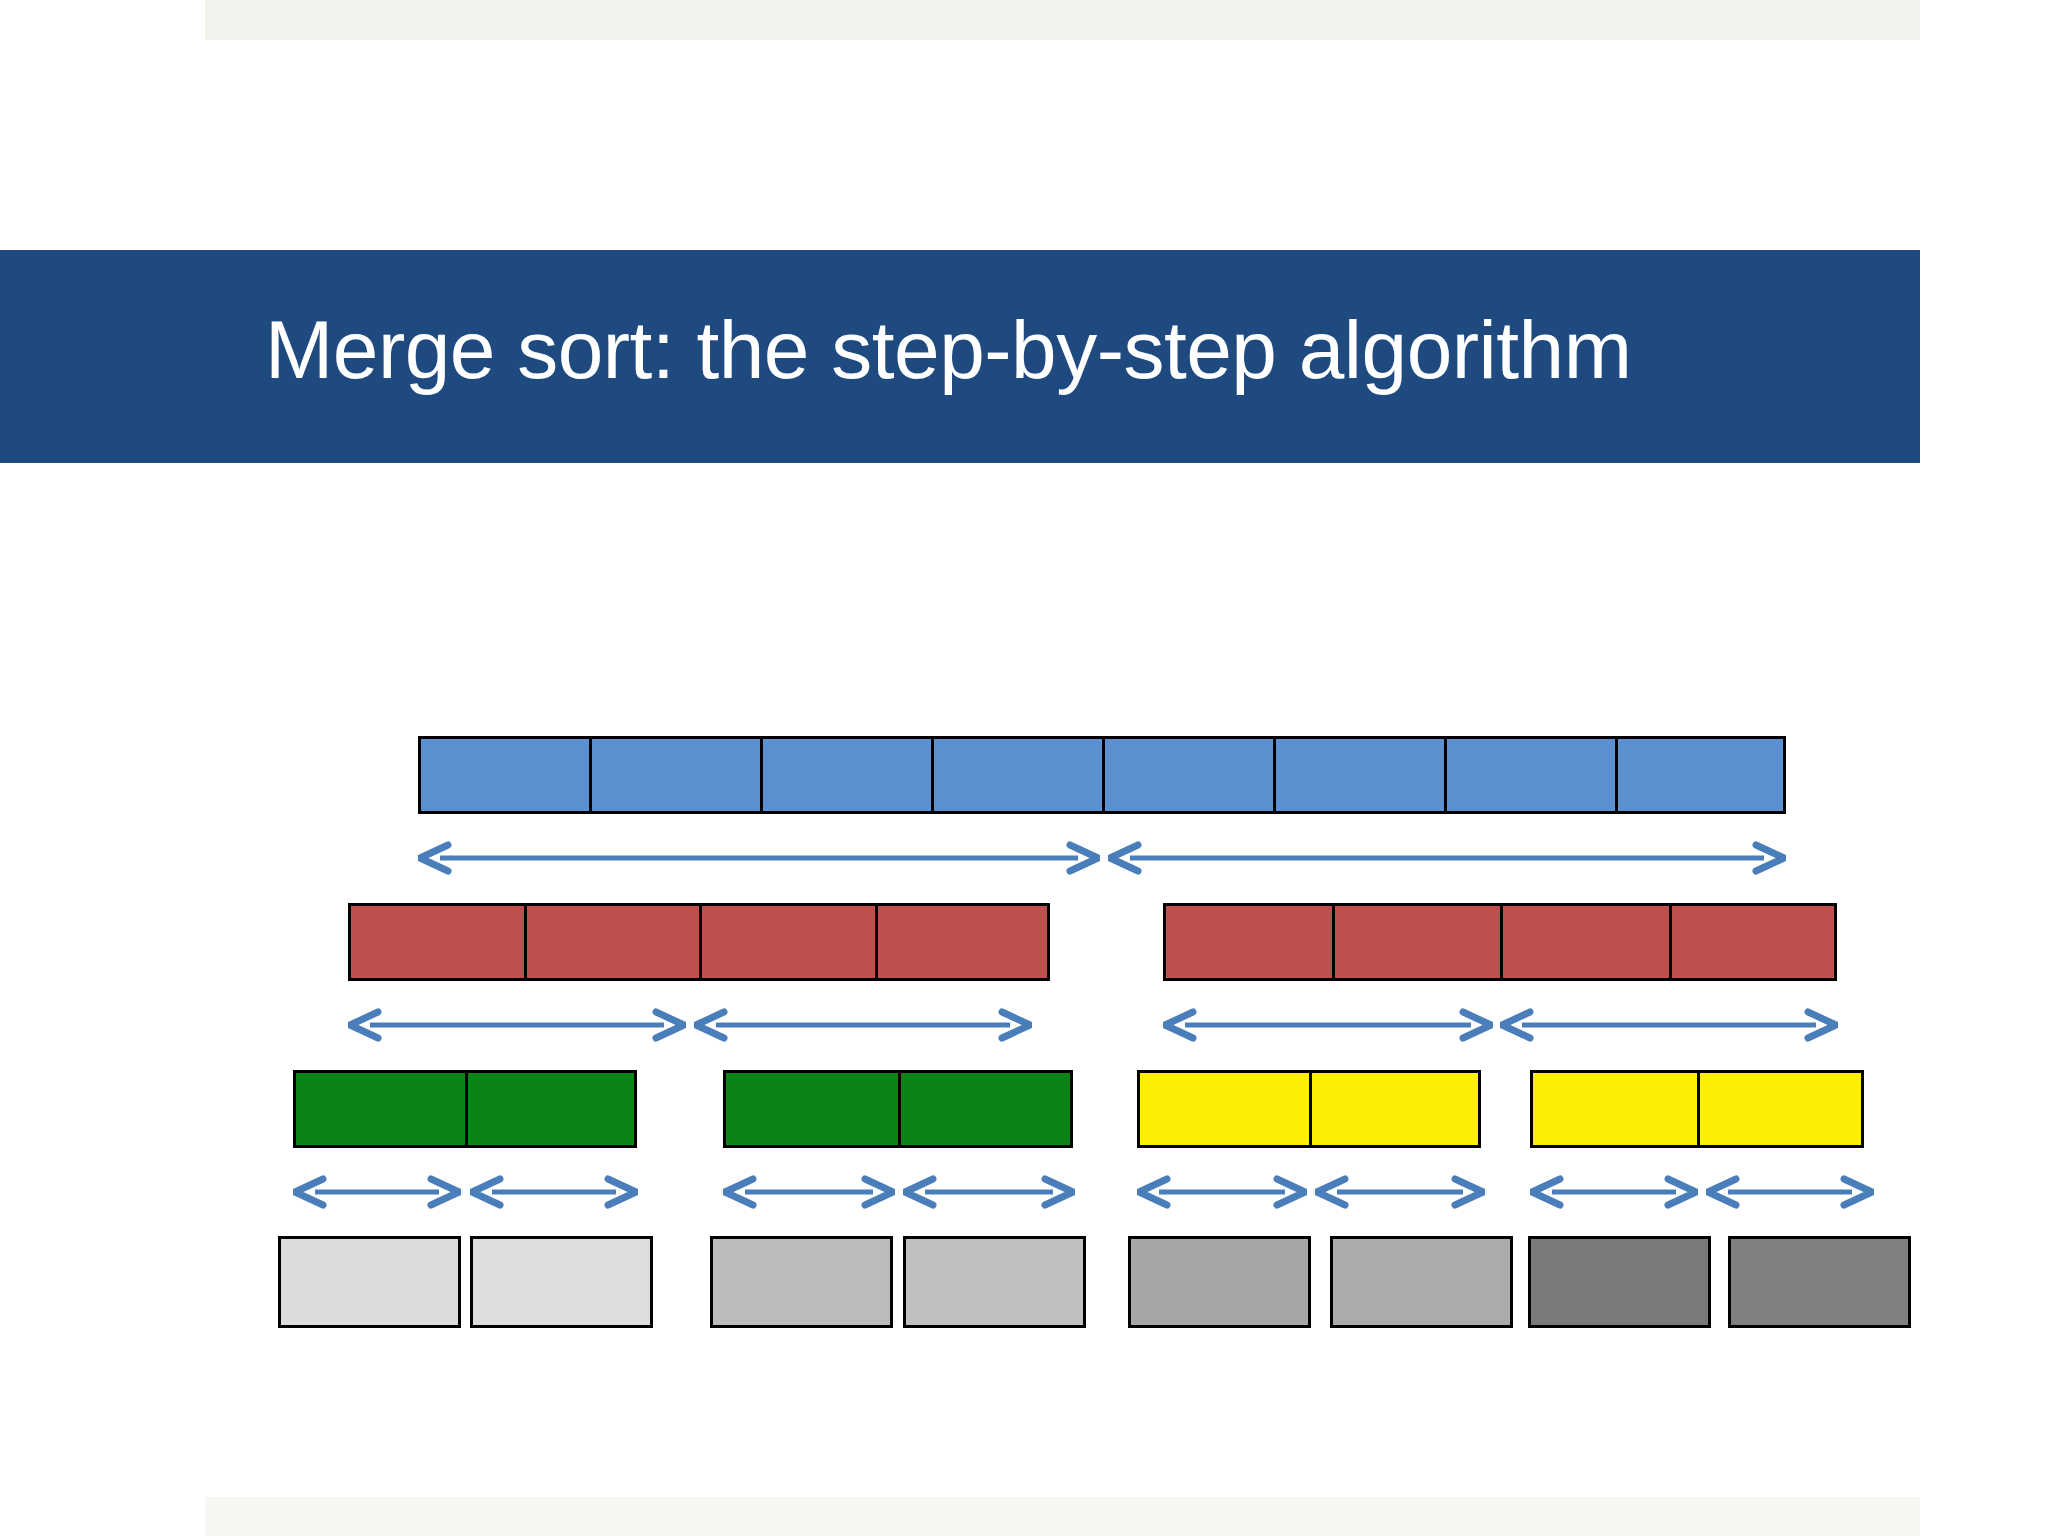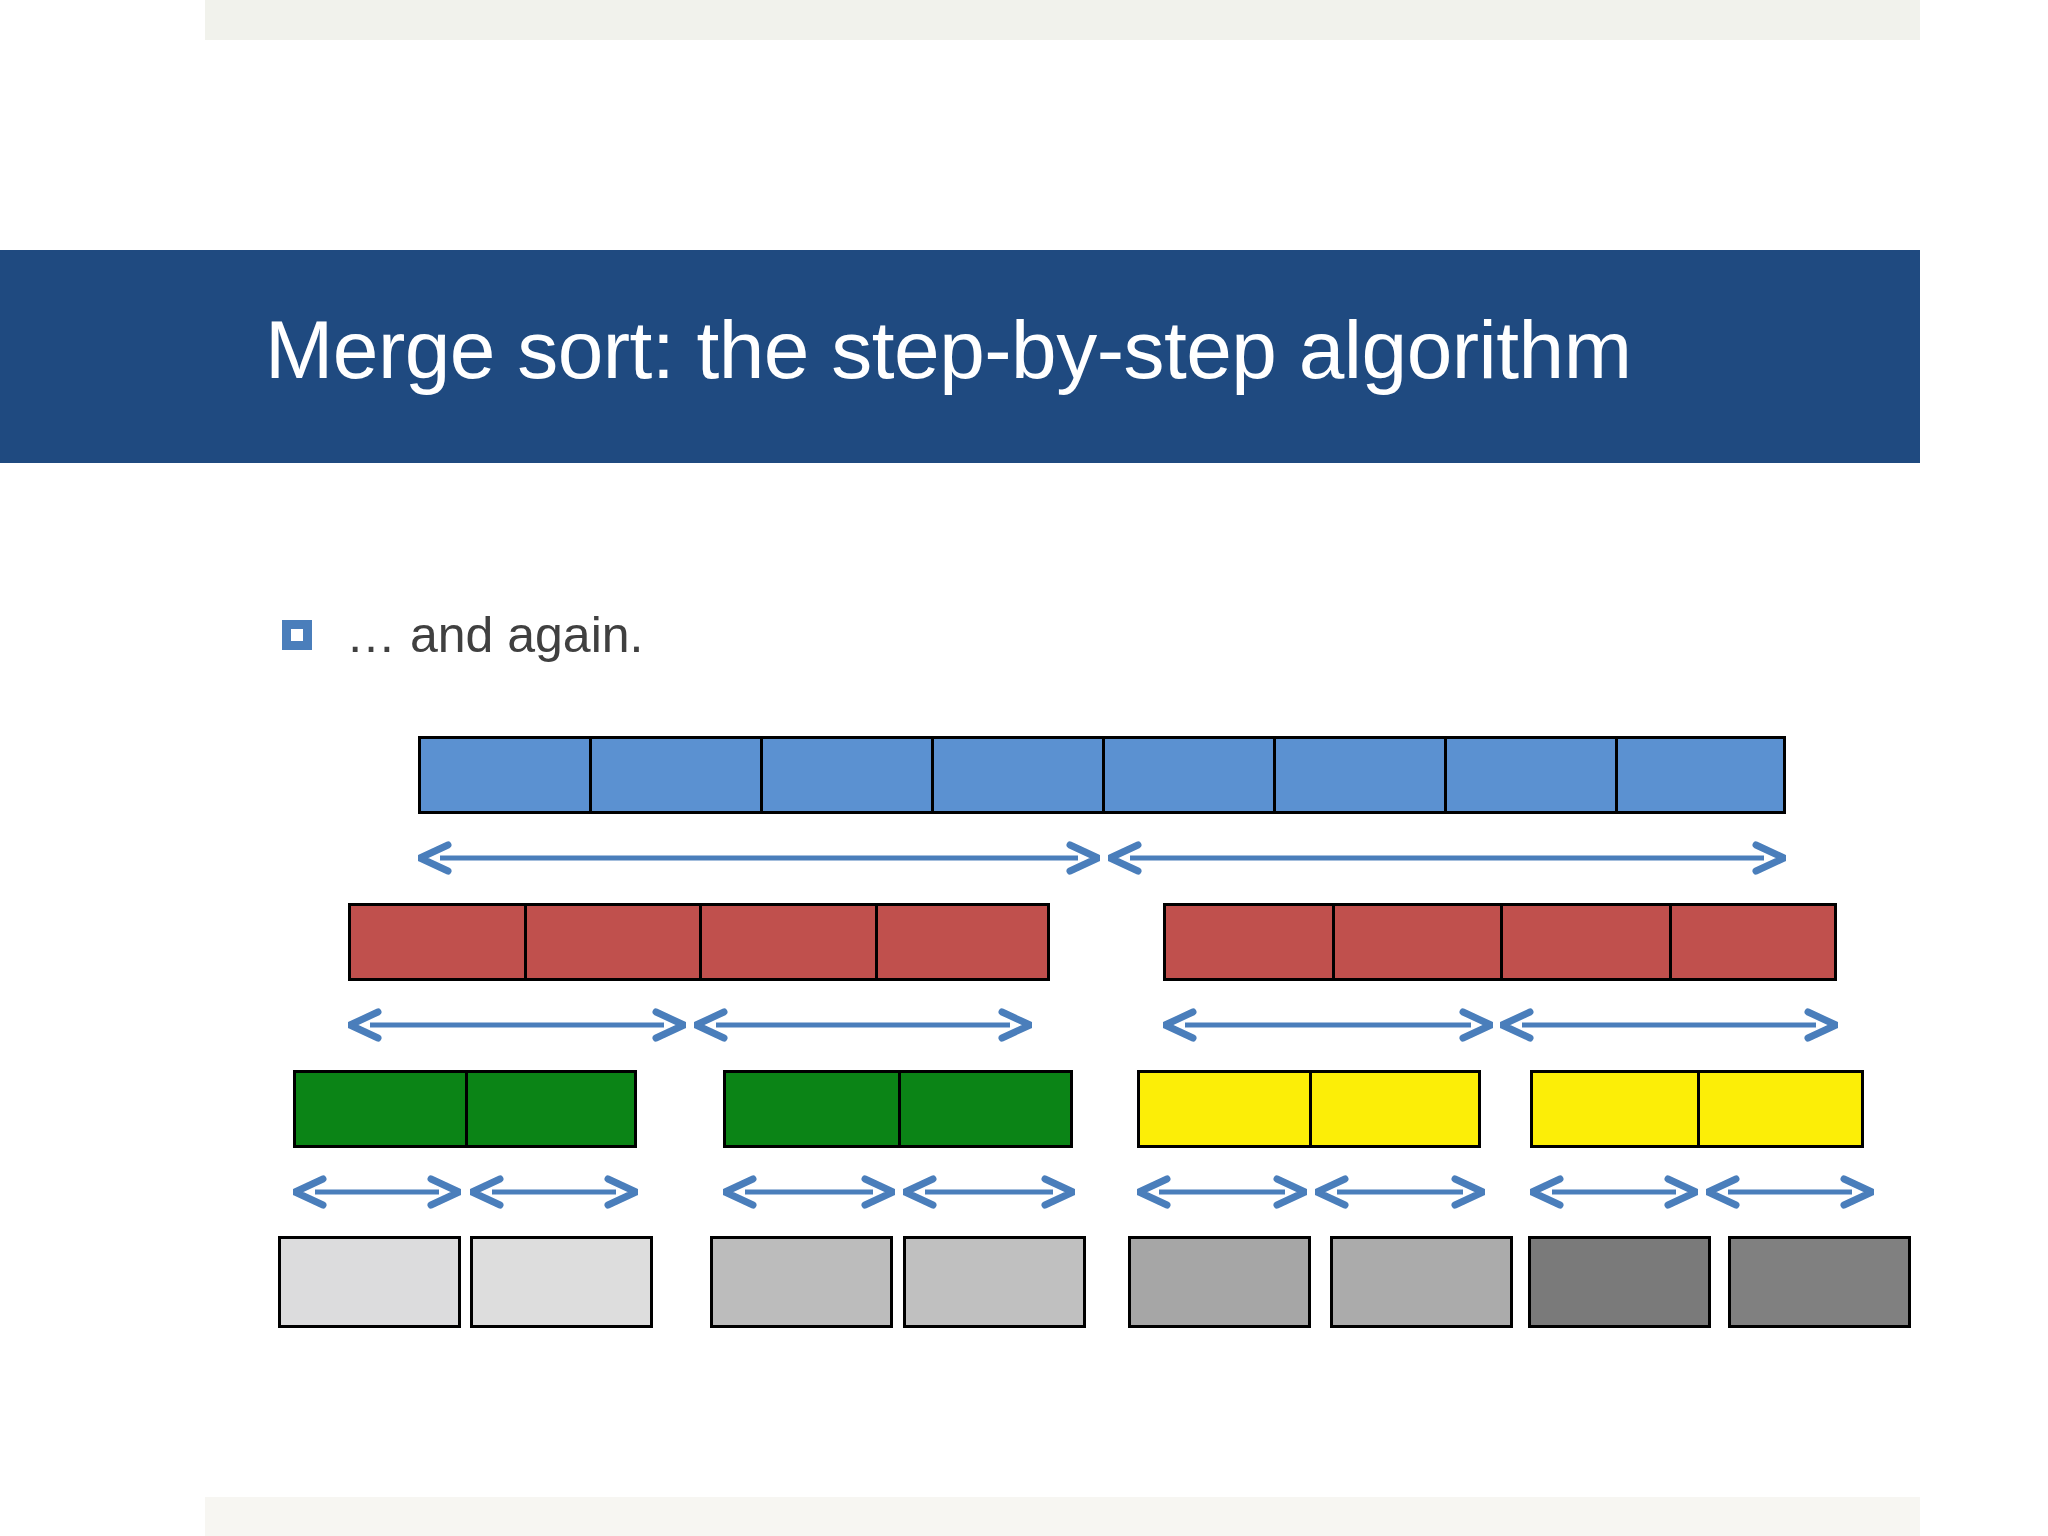--- a/index.html
+++ b/index.html
@@ -96,26 +96,20 @@
 <body>
 
 <div id="slide">
 
   <div class="edge-strip" id="top-strip"></div>
   <div class="edge-strip" id="bottom-strip"></div>
 
   <div id="title-band"></div>
   <div id="title-text">Merge sort: the step-by-step algorithm</div>
 
-  <div id="bullet-row">
-    <span id="bullet-marker">
-        <i></i>
-      </span>
-    <span id="bullet-text">… and again.</span>
-  </div>
 
   <div class="diagram-layer" id="diagram">
       <div class="cell" style="left: 418px; top: 736px; width: 174px; height: 78px; background: rgb(91, 145, 209); border-color: rgb(0, 0, 0);"></div>
       <div class="cell" style="left: 589px; top: 736px; width: 174px; height: 78px; background: rgb(91, 145, 209); border-color: rgb(0, 0, 0);"></div>
       <div class="cell" style="left: 760px; top: 736px; width: 174px; height: 78px; background: rgb(91, 145, 209); border-color: rgb(0, 0, 0);"></div>
       <div class="cell" style="left: 931px; top: 736px; width: 174px; height: 78px; background: rgb(91, 145, 209); border-color: rgb(0, 0, 0);"></div>
       <div class="cell" style="left: 1102px; top: 736px; width: 174px; height: 78px; background: rgb(91, 145, 209); border-color: rgb(0, 0, 0);"></div>
       <div class="cell" style="left: 1273px; top: 736px; width: 174px; height: 78px; background: rgb(91, 145, 209); border-color: rgb(0, 0, 0);"></div>
       <div class="cell" style="left: 1444px; top: 736px; width: 174px; height: 78px; background: rgb(91, 145, 209); border-color: rgb(0, 0, 0);"></div>
       <div class="cell" style="left: 1615px; top: 736px; width: 171px; height: 78px; background: rgb(91, 145, 209); border-color: rgb(0, 0, 0);"></div>

